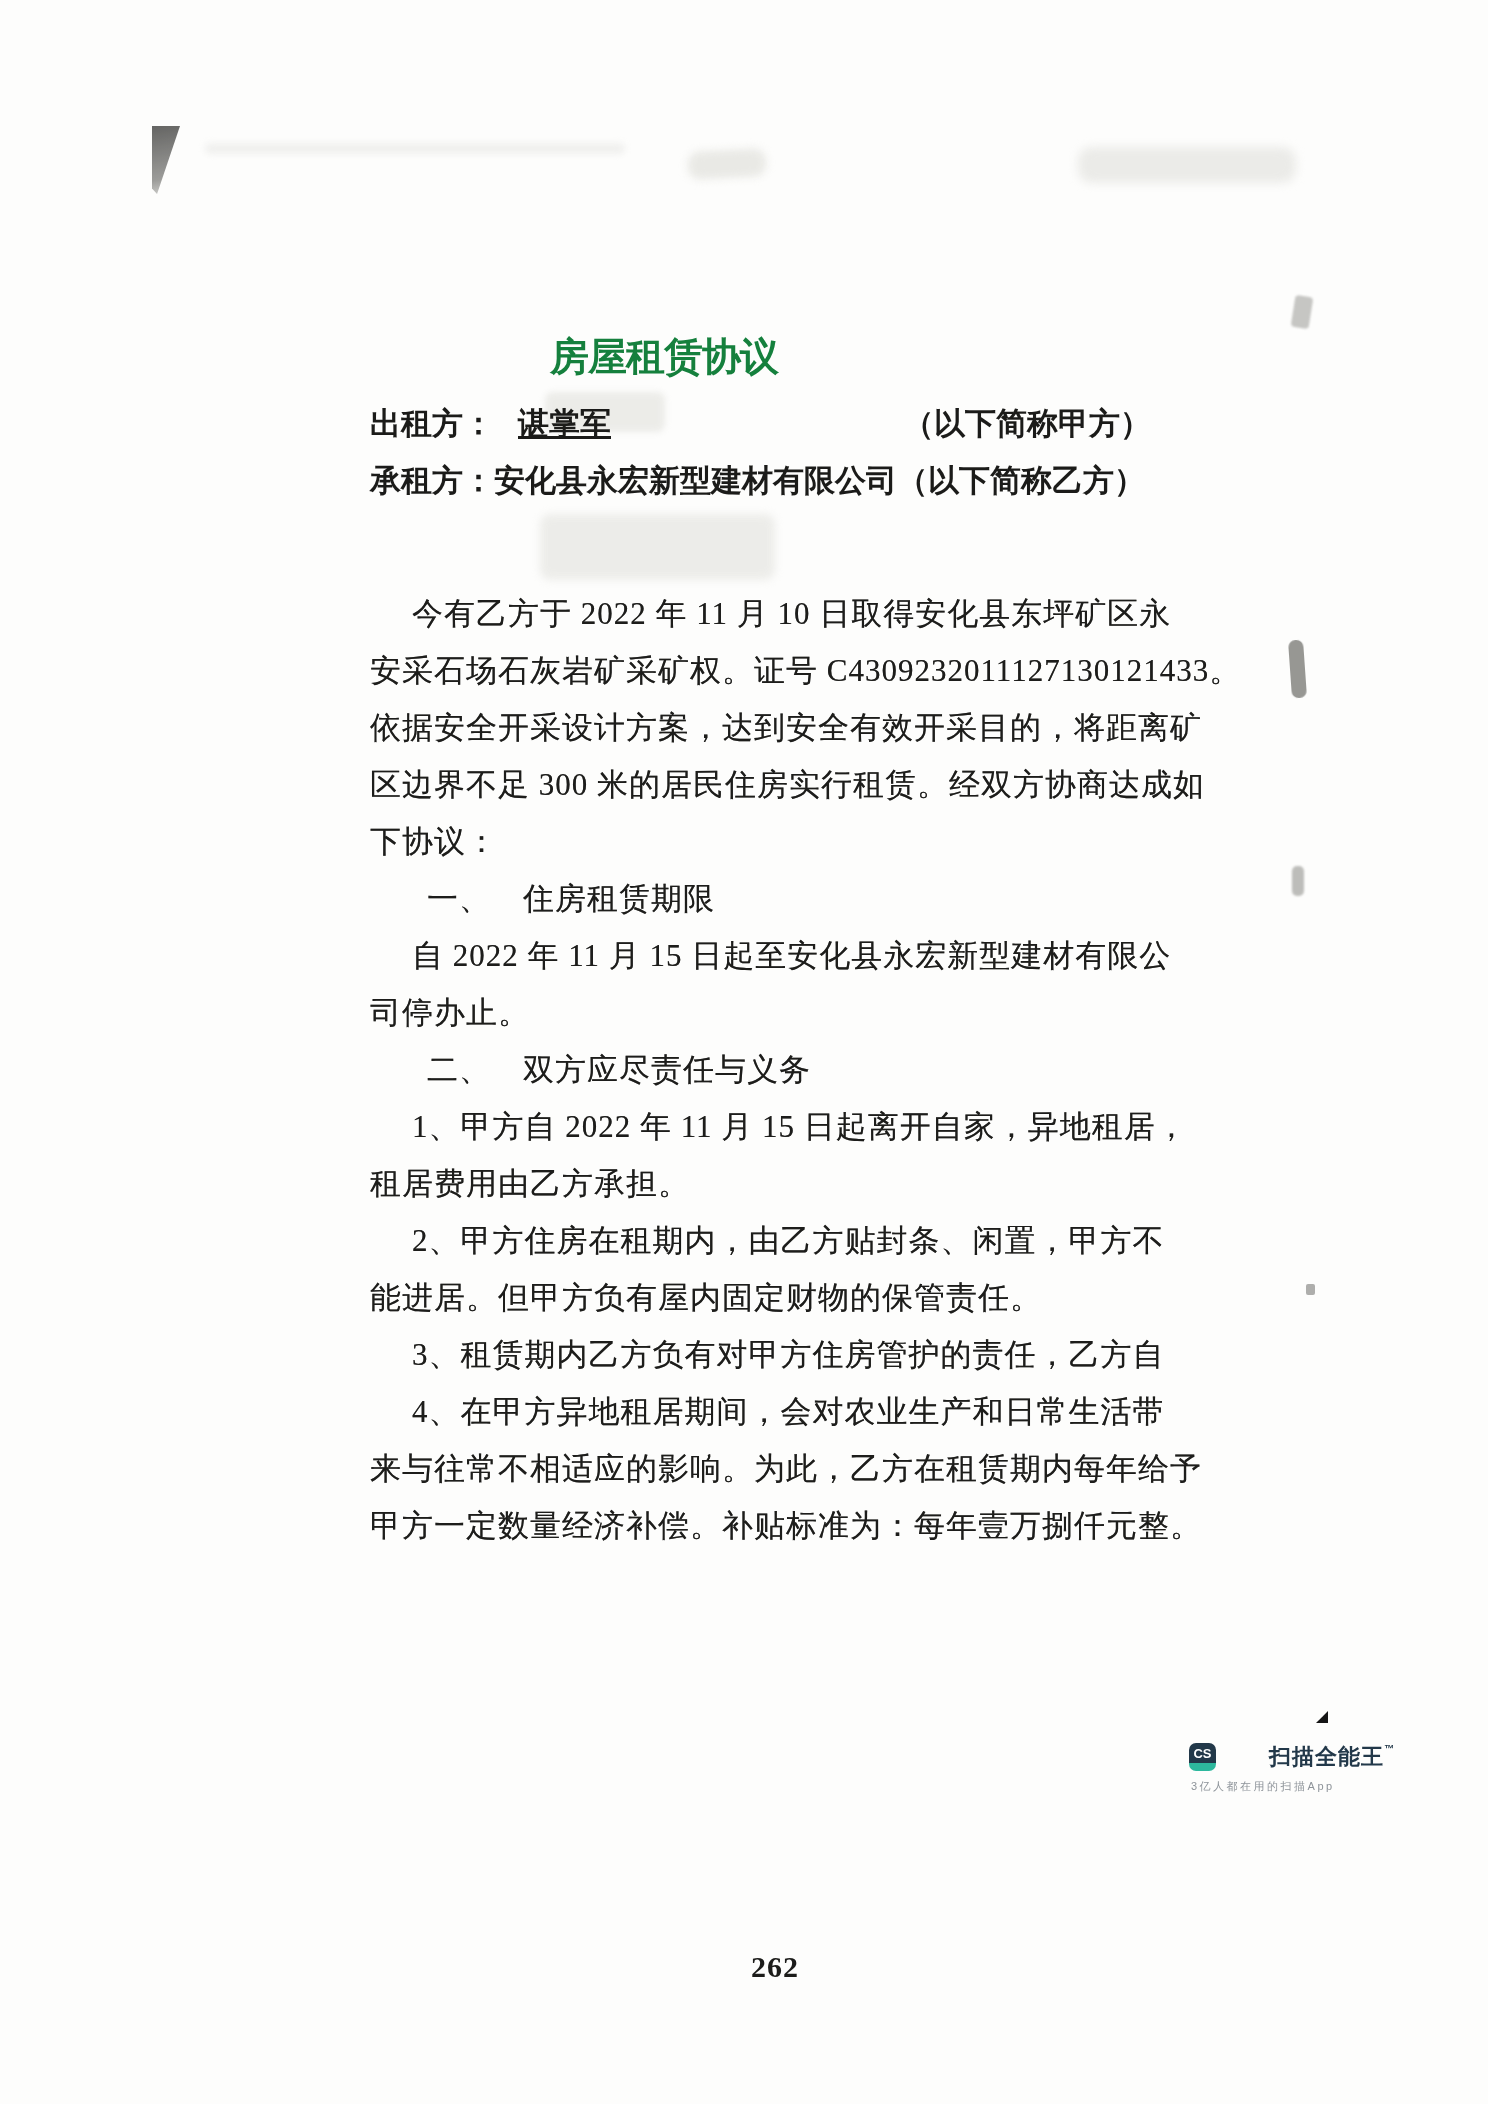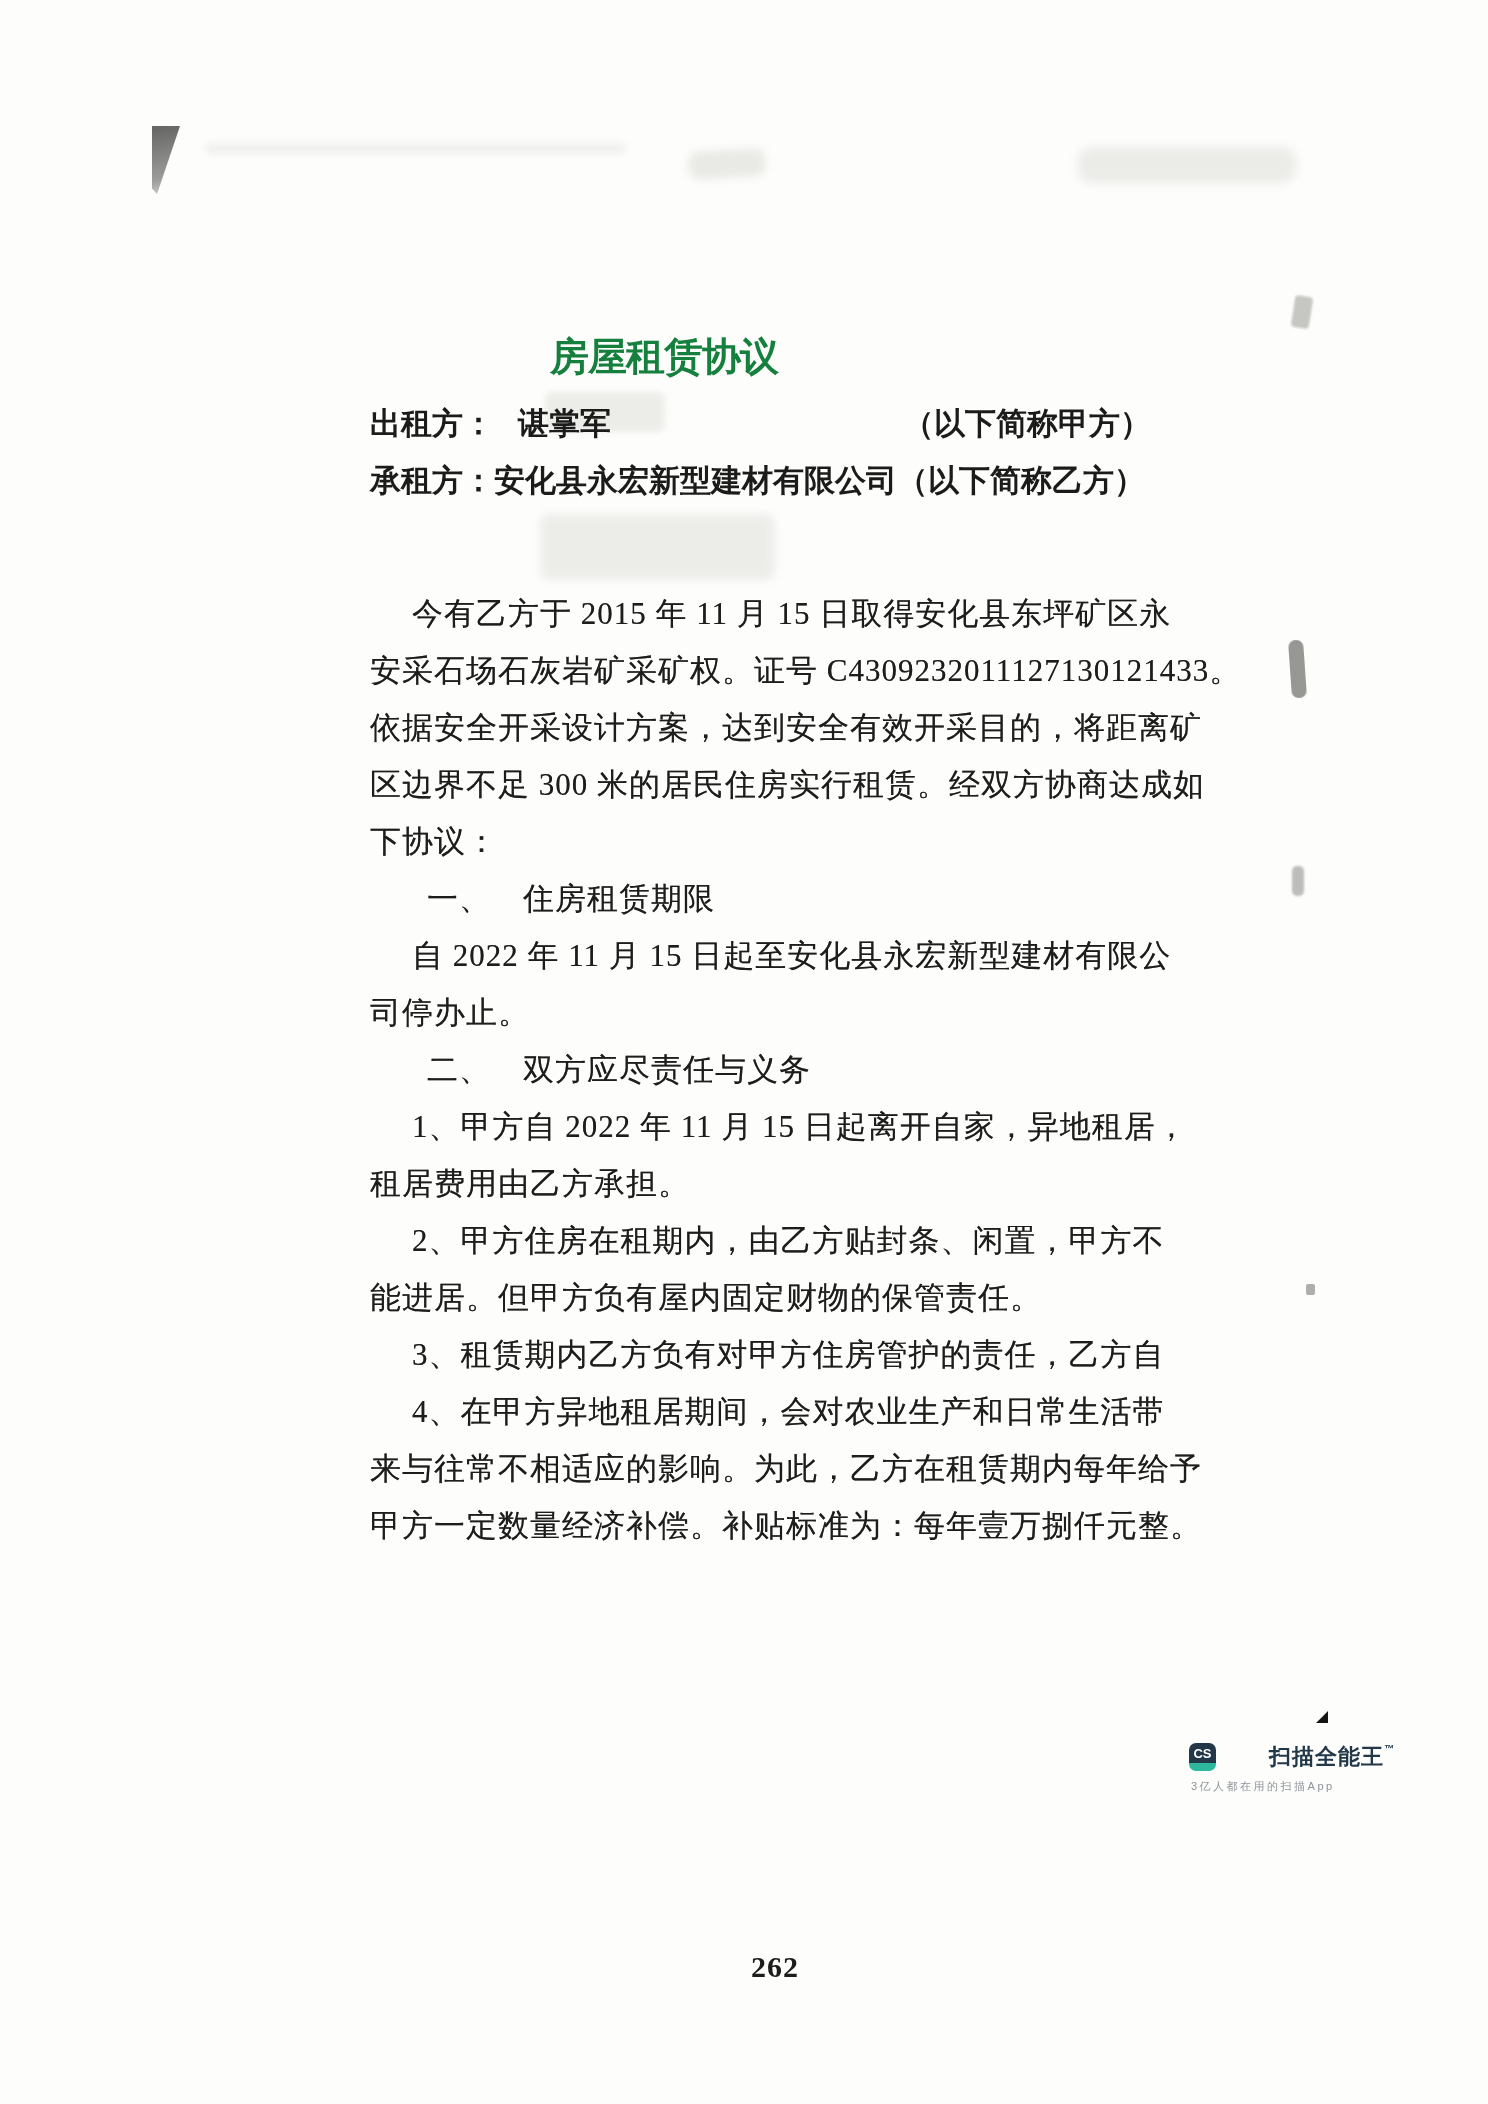--- a/index.html
+++ b/index.html
@@ -15,21 +15,21 @@
     position:absolute;left:550px;top:330px;margin:0;
     font-size:39px;font-weight:700;letter-spacing:-1px;color:#15803d;
     white-space:nowrap;
   }
   .party-row{
     position:absolute;left:370px;width:860px;height:44px;
     font-size:31px;font-weight:700;color:#1b1b19;white-space:nowrap;
   }
   .party-row1{top:403px;}
   .party-row2{top:460px;}
-  .party-name{margin-left:24px;}
+  .party-name{margin-left:24px;text-decoration:underline;}
   .party-alias{position:absolute;left:533px;top:0;}
 
   .doc-body{
     position:absolute;left:370px;top:585px;width:852px;
     font-size:31px;color:#1d1d1b;
   }
   .line{
     height:57px;line-height:57px;white-space:nowrap;
     letter-spacing:1px;font-weight:500;
     text-shadow:0 0 0.5px rgba(20,20,18,0.6);
@@ -103,21 +103,21 @@
   <h1 class="doc-title">房屋租赁协议</h1>
 
   <div class="party-row party-row1">
     <span>出租方：</span><span class="party-name">谌掌军</span><span class="party-alias">（以下简称甲方）</span>
   </div>
   <div class="party-row party-row2">
     <span>承租方：安化县永宏新型建材有限公司（以下简称乙方）</span>
   </div>
 
   <div class="doc-body">
-    <div class="line ind1">今有乙方于 2015 年 11 月 15 日取得安化县东坪矿区永</div>
+    <div class="line ind1">今有乙方于 2022 年 11 月 10 日取得安化县东坪矿区永</div>
     <div class="line">安采石场石灰岩矿采矿权。证号 C4309232011127130121433。</div>
     <div class="line">依据安全开采设计方案，达到安全有效开采目的，将距离矿</div>
     <div class="line">区边界不足 300 米的居民住房实行租赁。经双方协商达成如</div>
     <div class="line">下协议：</div>
     <div class="line ind2">一、　住房租赁期限</div>
     <div class="line ind1">自 2022 年 11 月 15 日起至安化县永宏新型建材有限公</div>
     <div class="line">司停办止。</div>
     <div class="line ind2">二、　双方应尽责任与义务</div>
     <div class="line ind1">1、甲方自 2022 年 11 月 15 日起离开自家，异地租居，</div>
     <div class="line">租居费用由乙方承担。</div>

